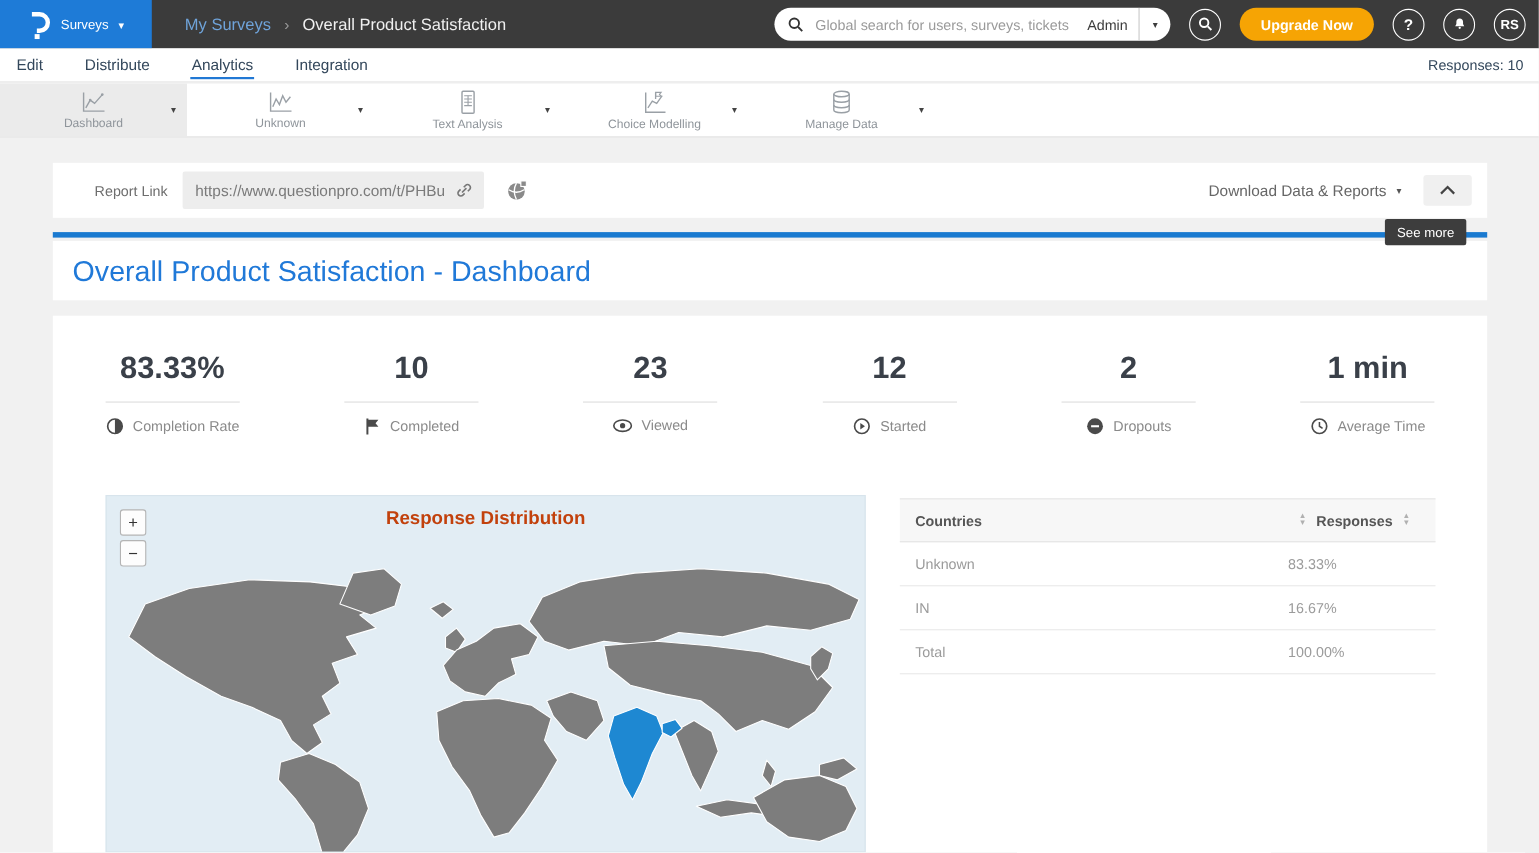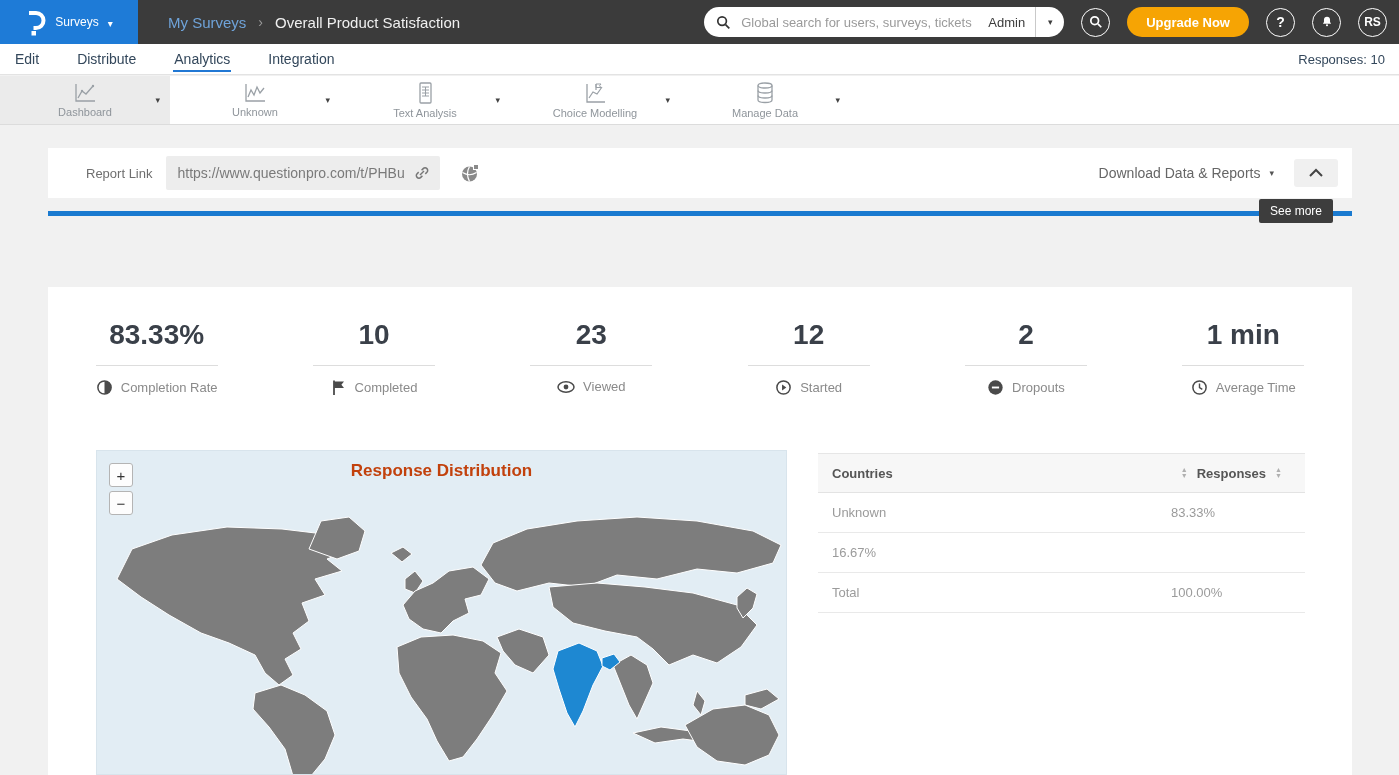--- a/index.html
+++ b/index.html
@@ -244,20 +244,23 @@
         <svg width="20" height="12" viewBox="0 0 20 12">
             <polyline points="4,9 10,3 16,9" fill="none" stroke="#444" stroke-width="2"></polyline>
           </svg>
       </span>
     </button>
   </div>
 
   <div class="blue-line"></div>
   <div class="see-more-tooltip">See more</div>
 
+  <div class="title-card">
+    <span class="page-title">Overall Product Satisfaction - Dashboard</span>
+  </div>
 
   <div class="main-card">
 
     <div class="stats-row">
       <div class="stat">
         <span class="stat-value">83.33%</span>
         <span class="stat-divider"></span>
         <span class="stat-label-row">
           <span style="display:flex;">
             <svg width="17" height="17" viewBox="0 0 18 18">
@@ -395,20 +398,21 @@
         <span class="sort-icon">
           <span>▲</span>
           <span>▼</span>
         </span>
       </div>
       <div class="ct-row">
         <span class="ct-country">Unknown</span>
         <span class="ct-value">83.33%</span>
       </div>
       <div class="ct-row">
+        <span class="ct-country">IN</span>
         <span class="ct-value">16.67%</span>
       </div>
       <div class="ct-row">
         <span class="ct-country">Total</span>
         <span class="ct-value">100.00%</span>
       </div>
     </div>
 
   </div>
 </div>

